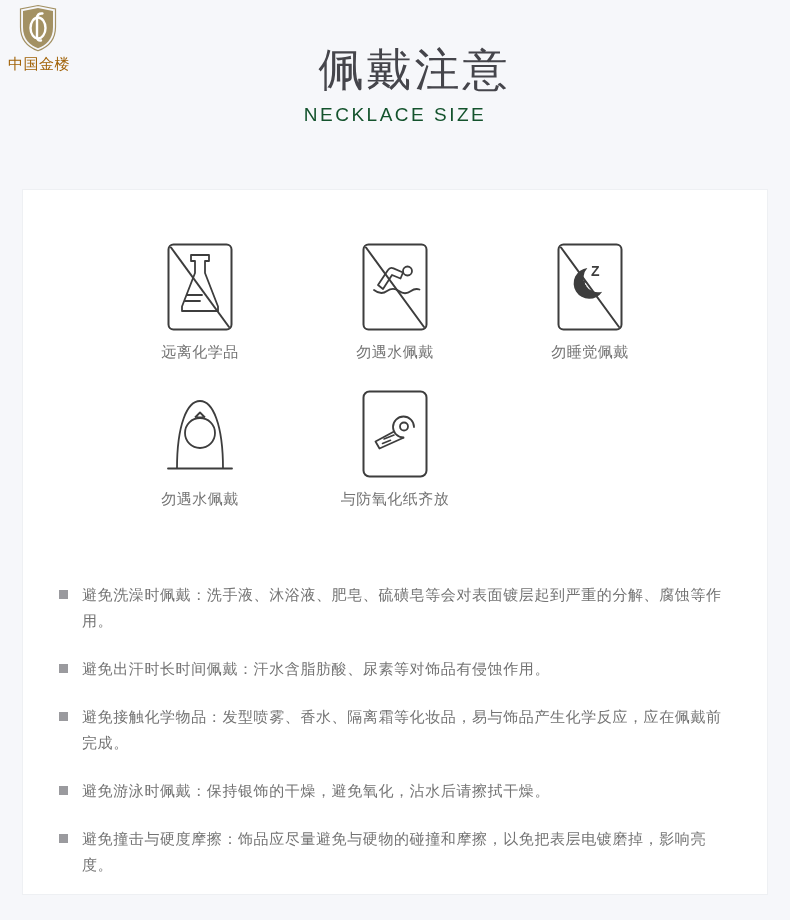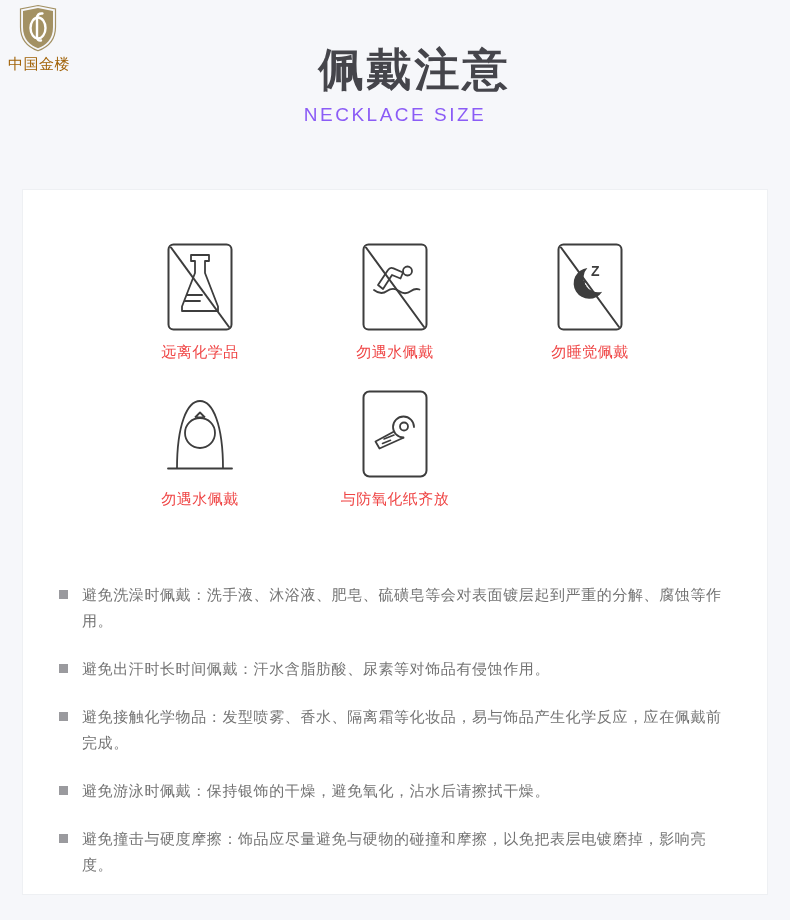--- a/index.html
+++ b/index.html
@@ -17,44 +17,44 @@
   .logo .shield{display:block;margin:0 auto;}
   .logo .brand-text{
     margin-top:3px;font-size:15px;letter-spacing:0.5px;color:#a16207;
     white-space:nowrap;
     text-align:right;
   }
 
   
   .header{position:absolute;top:42px;left:0;width:100%;text-align:center;}
   .header .title{
-    margin:0;font-size:45px;font-weight:700;color:#45454b;
+    margin:0;font-size:45px;font-weight:400;color:#45454b;
     letter-spacing:3px;line-height:1.25;padding-left:39px;
   }
   .header .subtitle{
-    margin-top:6px;font-size:19px;color:#8b5cf6;letter-spacing:2.5px;
+    margin-top:6px;font-size:19px;color:#14532d;letter-spacing:2.5px;
   }
 
   
   .panel{
     position:absolute;left:22px;top:189px;width:746px;height:706px;
     background:#ffffff;border:1px solid #eef0f3;box-sizing:border-box;
   }
 
   
   .icon-grid{
     margin-top:53px;
     display:grid;
     grid-template-columns:repeat(3,66px);
     column-gap:129px;row-gap:28px;
     justify-content:center;
   }
   .icon-cell{display:flex;flex-direction:column;align-items:center;}
   .icon-cell .care-label{
-    margin-top:12px;font-size:15px;color:#ef4444;white-space:nowrap;
+    margin-top:12px;font-size:15px;color:#737373;white-space:nowrap;
     width:max-content;letter-spacing:0.5px;
   }
   .care-svg{display:block;}
 
   
   .notes{
     position:absolute;top:392px;left:36px;right:30px;
     list-style:none;margin:0;padding:0;
   }
   .note{

